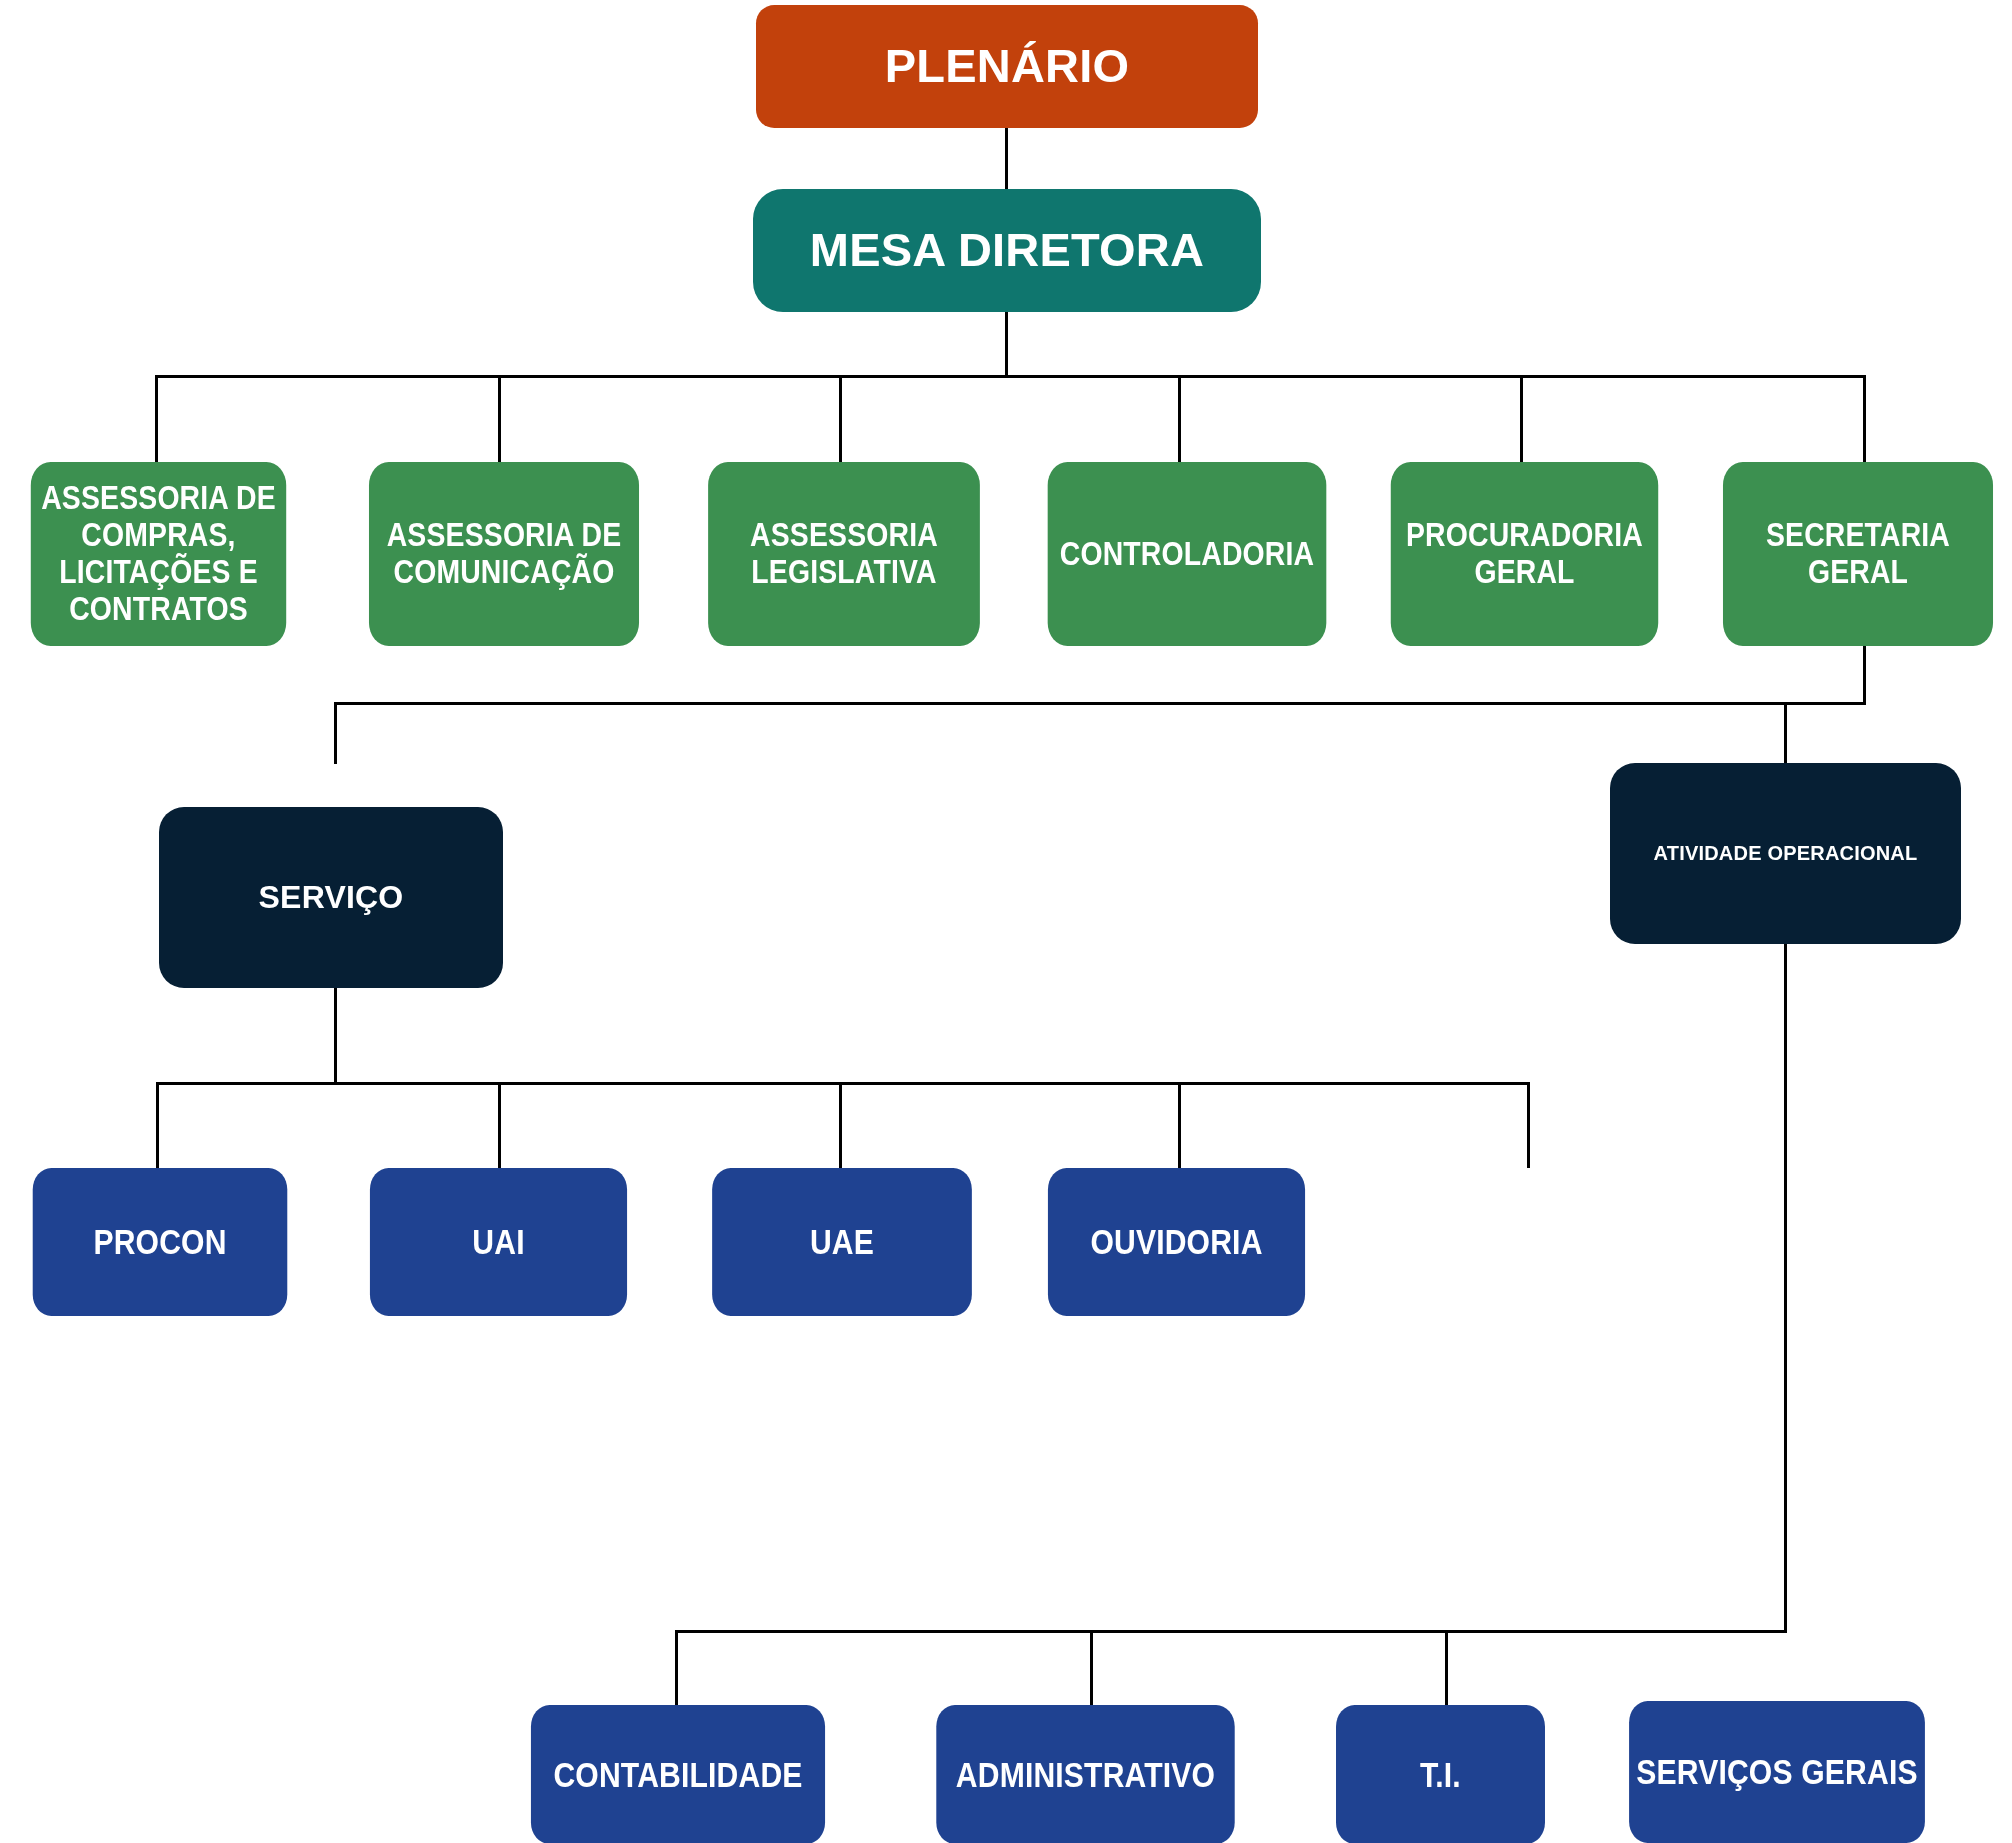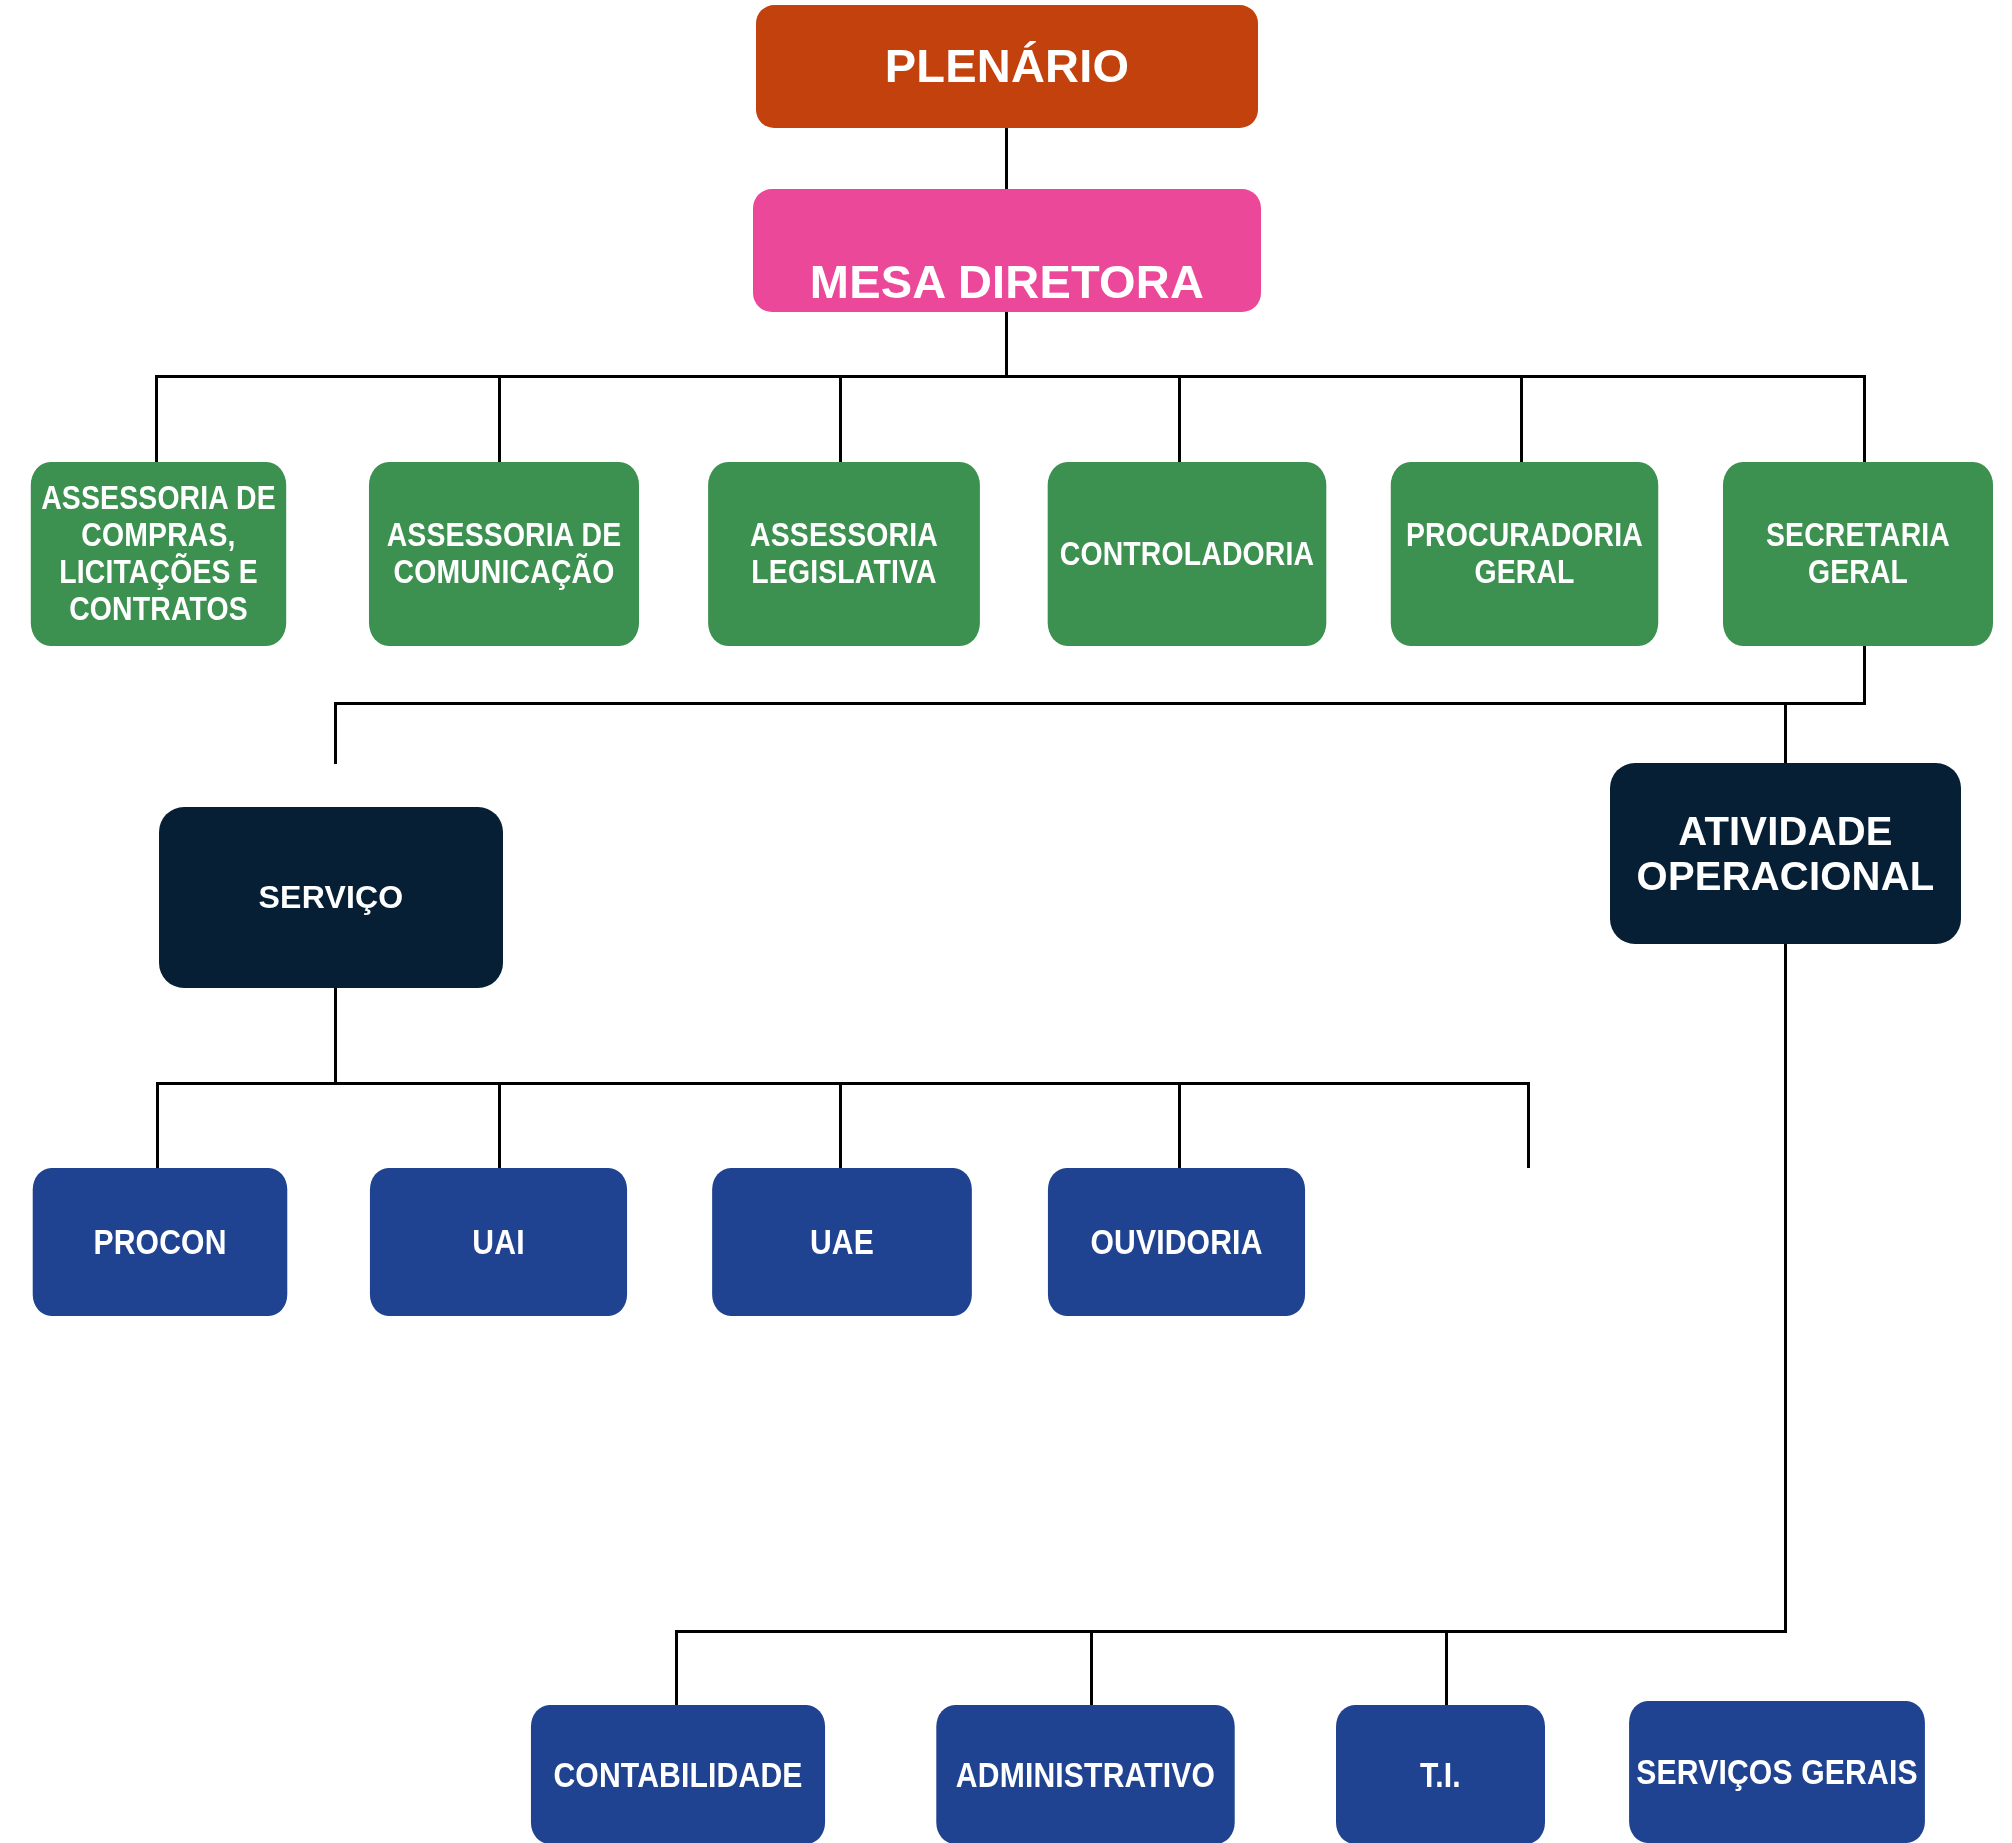--- a/index.html
+++ b/index.html
@@ -28,21 +28,21 @@
     font-weight: 700;
     line-height: 1.12;
     letter-spacing: 0.2px;
     padding: 3.3px 8.3px;
     z-index: 5;
   }
   .node span { display: block; width: 100%; }
 
   
   .tier-plenario   { background: #c2410c; border-radius: 18.3px; }
-  .tier-mesa       { background: #ec4899; border-radius: 19px; align-items: flex-end; }
+  .tier-mesa       { background: #0f766e; border-radius: 30px; }
   .tier-green      { background: #3C9050; border-radius: 23px; }
   .tier-navy       { background: #061F34; border-radius: 25px; }
   .tier-blue       { background: #1F4291; border-radius: 21.6px; }
 
   
   .font-wide   { font-family: "Liberation Sans", sans-serif; }
   .font-cond   { font-family: "Liberation Sans Narrow", "Liberation Sans", sans-serif;
                  transform: scaleX(0.86); transform-origin: center center; }
 
   
@@ -113,21 +113,21 @@
   <div class="node tier-green font-cond" style="left:1369px; top:462px; width:311px; height:184px; font-size:33px;">
     <span>PROCURADORIA GERAL</span>
   </div>
   <div class="node tier-green font-cond" style="left:1701px; top:462px; width:314px; height:184px; font-size:33px;">
     <span>SECRETARIA GERAL</span>
   </div>
 
   <div class="node tier-navy font-wide" style="left:159px; top:763px; width:344px; height:181px; font-size:32px;margin-top:44px;">
     <span>SERVIÇO</span>
   </div>
-  <div class="node tier-navy font-wide" style="left:1610px; top:763px; width:351px; height:181px; font-size:40px;">
+  <div class="node tier-navy font-wide" style="left:1610px; top:763px; width:351px; height:181px; font-size:20px;">
     <span>ATIVIDADE OPERACIONAL</span>
   </div>
 
   <div class="node tier-blue font-cond" style="left:11.6px; top:1168px; width:296px; height:148px; font-size:35px;">
     <span>PROCON</span>
   </div>
   <div class="node tier-blue font-cond" style="left:349px; top:1168px; width:299px; height:148px; font-size:35px;">
     <span>UAI</span>
   </div>
   <div class="node tier-blue font-cond" style="left:691px; top:1168px; width:302px; height:148px; font-size:35px;">

